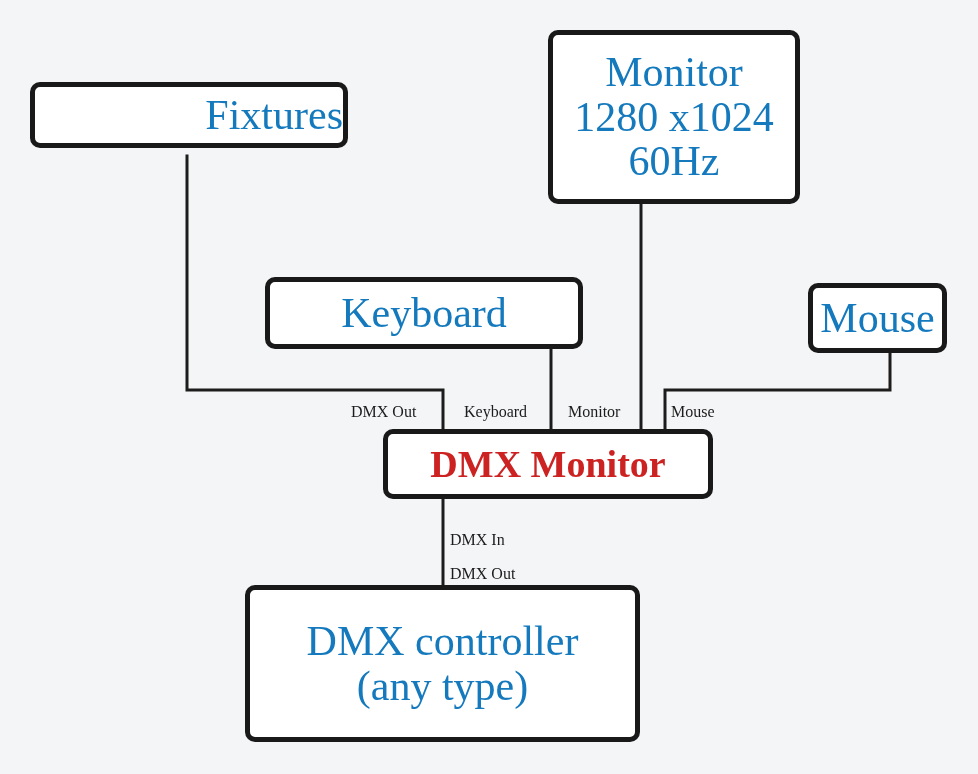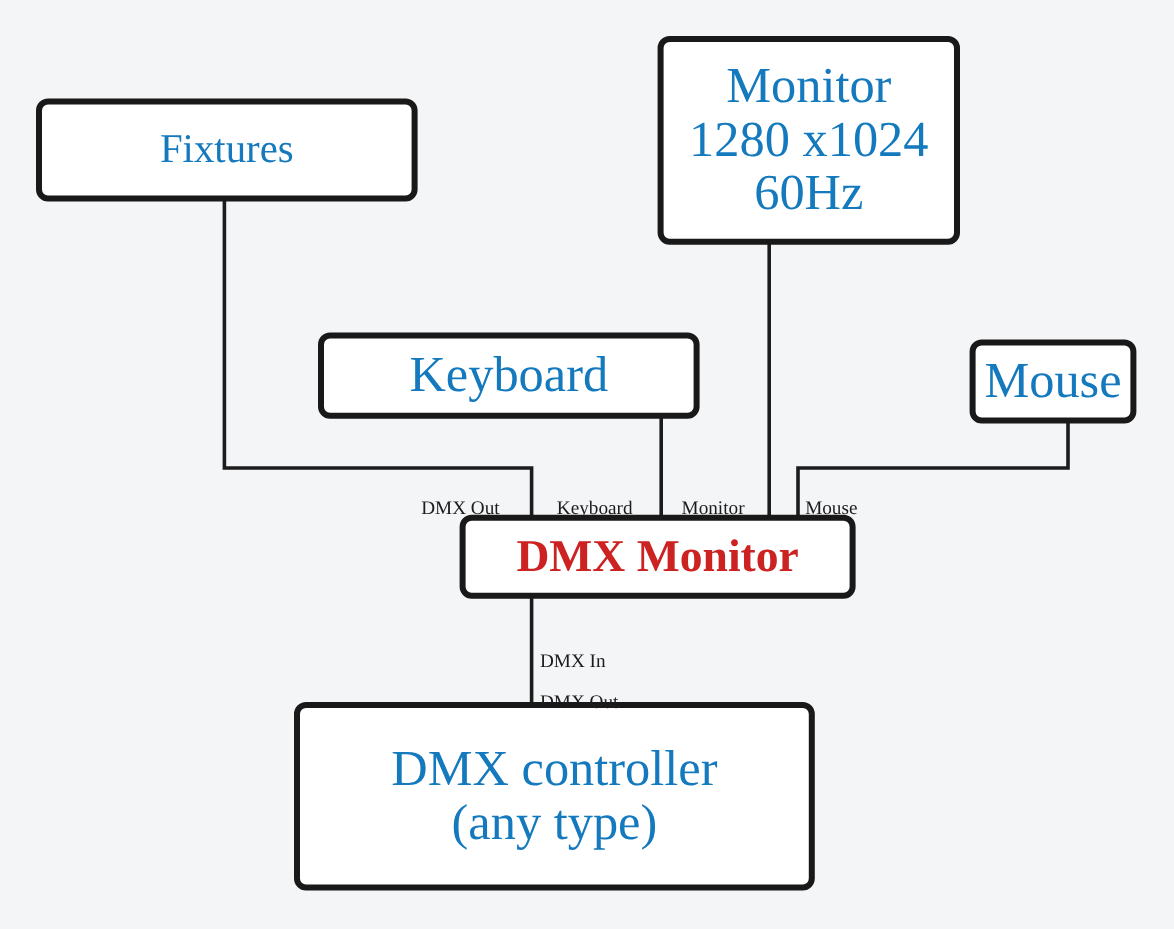--- a/index.html
+++ b/index.html
@@ -39,22 +39,23 @@
     color: #1479bd;
     line-height: 1.07;
     z-index: 3;
   }
   .node .label {
     display: block;
     white-space: pre-line;
   }
   #node-fixtures {
     left: 30px;  top: 82px;
-    width: 318px; height: 86px;
-    font-size: 34px;
+    width: 318px; height: 66px;
+    font-size: 42px;
+    justify-content: flex-end;
   }
   #node-monitor {
     left: 548px; top: 30px;
     width: 252px; height: 174px;
     font-size: 42px;
   }
   #node-keyboard {
     left: 265px; top: 277px;
     width: 318px; height: 72px;
     font-size: 42px;
@@ -69,32 +70,31 @@
   }
   #node-dmx-monitor {
     left: 383px; top: 429px;
     width: 330px; height: 70px;
     font-size: 38px;
     font-weight: bold;
     color: #cc2222;
   }
   #node-dmx-controller {
     left: 245px; top: 585px;
-    width: 434px; height: 157px;
+    width: 395px; height: 157px;
     font-size: 42px;
   }
   .port-label {
     position: absolute;
     font-family: "Liberation Serif", "DejaVu Serif", serif;
     font-size: 16px;
     color: #1c1c1c;
     white-space: nowrap;
     z-index: 4;
     line-height: 1;
-    margin-top: 12px;
   }
   #port-dmx-out-top   { left: 351px; top: 404px; }
   #port-keyboard      { left: 464px; top: 404px; }
   #port-monitor       { left: 568px; top: 404px; }
   #port-mouse         { left: 671px; top: 404px; }
   #port-dmx-in        { left: 450px; top: 532px; }
   #port-dmx-out-bottom{ left: 450px; top: 566px; }
 </style>
 </head>
 <body>

